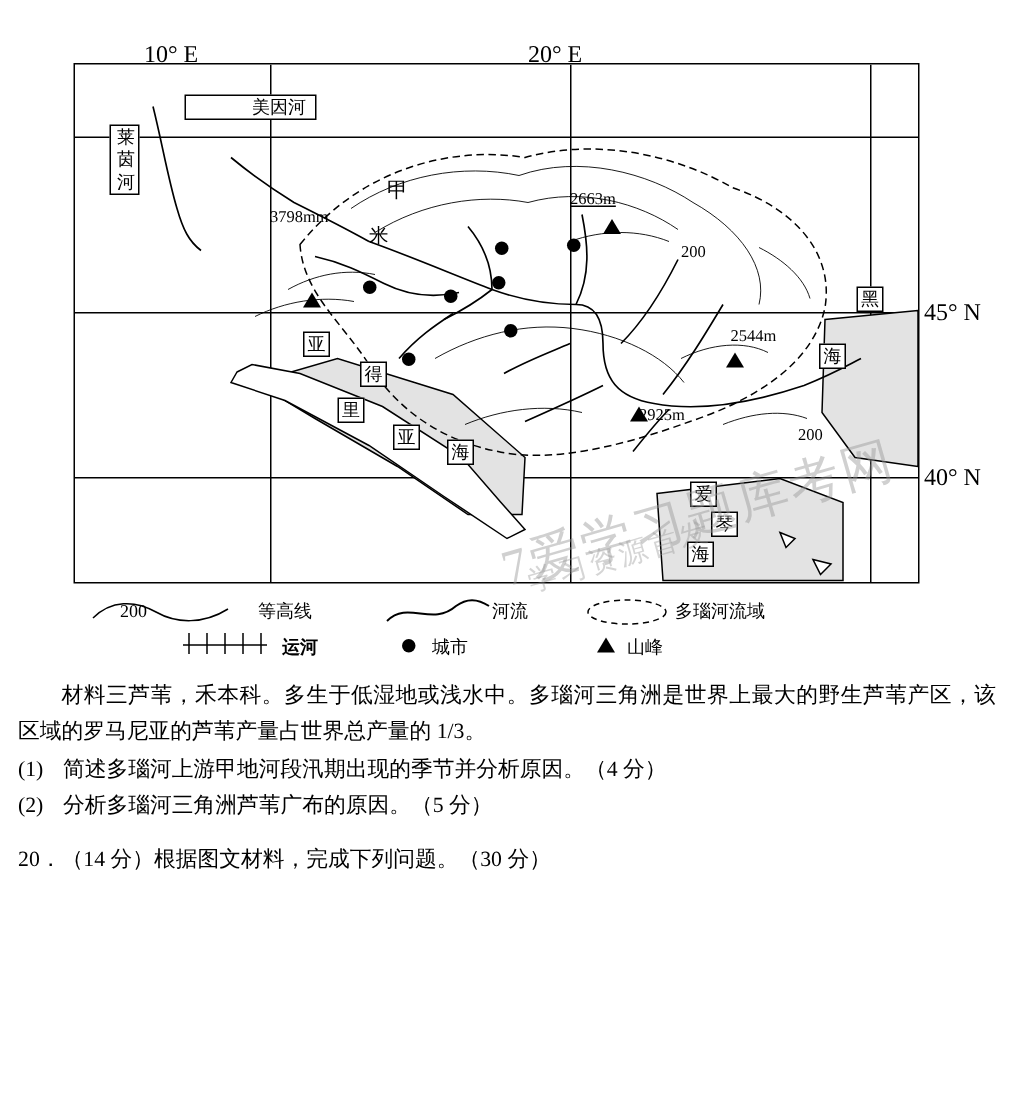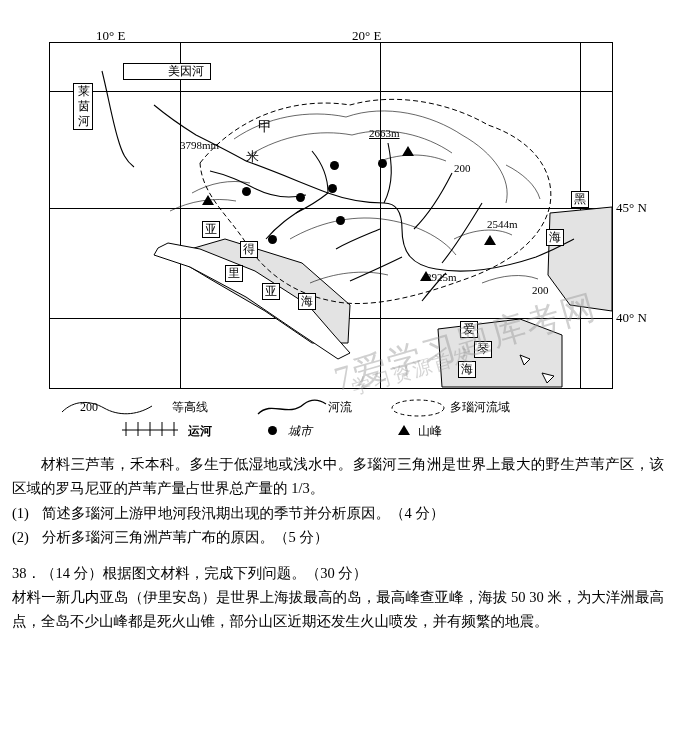--- a/index.html
+++ b/index.html
@@ -34,21 +34,21 @@
   }
   .grid-v, .grid-h {
     position: absolute;
     background: #000;
   }
   .grid-v { width: 1px; top: 0; bottom: 0; }
   .grid-h { height: 1px; left: 0; right: 0; }
 
   .axis-label {
     position: absolute;
-    font-size: 13px;
+    font-size: 16px;
     font-family: "Liberation Serif", serif;
     white-space: nowrap;
   }
 
   
   .shape {
     position: absolute;
   }
   .sea {
     fill: #e3e3e3;
@@ -232,21 +232,21 @@
       <path class="contour" d="M260,240 C284,230 312,226 338,232"></path>
       <path class="contour" d="M330,118 C352,110 376,110 396,118"></path>
       <path class="contour" d="M456,122 C472,130 486,142 490,156"></path>
       <path class="contour" d="M432,240 C452,232 472,230 488,236"></path>
     </svg>
 
     <div class="maplabel" style="left:404px; top:119px;">200</div>
     <div class="maplabel" style="left:482px; top:241px;">200</div>
 
     <div class="peak" style="left:352px; top:103px;"></div>
-    <div class="maplabel" style="left:319px; top:84px;text-decoration:underline;">2663m</div>
+    <div class="maplabel" style="left:330px; top:84px;text-decoration:underline;">2663m</div>
 
     <div class="peak" style="left:434px; top:192px;"></div>
     <div class="maplabel" style="left:437px; top:175px;">2544m</div>
 
     <div class="peak" style="left:370px; top:228px;"></div>
     <div class="maplabel" style="left:376px; top:228px;">2925m</div>
 
     <div class="peak" style="left:152px; top:152px;"></div>
     <div class="maplabel" style="left:130px; top:96px;">3798mm</div>
     <div class="maplabel" style="left:196px; top:105px; font-size:13px;">米</div>
@@ -307,21 +307,21 @@
       <line x1="2" y1="10" x2="58" y2="10" stroke="#000" stroke-width="1"></line>
       <line x1="6" y1="2" x2="6" y2="16" stroke="#000" stroke-width="1"></line>
       <line x1="18" y1="2" x2="18" y2="16" stroke="#000" stroke-width="1"></line>
       <line x1="30" y1="2" x2="30" y2="16" stroke="#000" stroke-width="1"></line>
       <line x1="42" y1="2" x2="42" y2="16" stroke="#000" stroke-width="1"></line>
       <line x1="54" y1="2" x2="54" y2="16" stroke="#000" stroke-width="1"></line>
     </svg>
     <div class="legend-item" style="left:128px; top:27px;font-weight:bold;">运河</div>
 
     <div class="legend-sym" style="left:208px; top:30px; width:9px; height:9px; background:#000; border-radius:50%;"></div>
-    <div class="legend-item" style="left:228px; top:27px;font-style:italic;">城市</div>
+    <div class="legend-item" style="left:228px; top:27px;">城市</div>
 
     <div class="legend-sym" style="left:338px; top:29px; width:0; height:0; border-left:6px solid transparent; border-right:6px solid transparent; border-bottom:10px solid #000;"></div>
     <div class="legend-item" style="left:358px; top:27px;">山峰</div>
   </div>
 </div>
 
 <div class="body-text">
 
 
   <p class="para indent">材料三芦苇，禾本科。多生于低湿地或浅水中。多瑙河三角洲是世界上最大的野生芦苇产区，该区域的罗马尼亚的芦苇产量占世界总产量的 1/3。</p>
@@ -331,17 +331,16 @@
     <span class="q-text">简述多瑙河上游甲地河段汛期出现的季节并分析原因。（4 分）</span>
   </div>
 
   <div class="q-line">
     <span class="q-num">(2)</span>
     <span class="q-text">分析多瑙河三角洲芦苇广布的原因。（5 分）</span>
   </div>
 
   <div class="gap"></div>
 
-  <p class="para section-title">38．（14 分）根据图文材料，完成下列问题。（30 分）</p>
-
-  <p class="para">材料一新几内亚岛（伊里安岛）是世界上海拔最高的岛，最高峰查亚峰，海拔 50 30 米，为大洋洲最高点，全岛不少山峰都是死火山锥，部分山区近期还发生火山喷发，并有频繁的地震。</p>
+  <p class="para section-title">20．（14 分）根据图文材料，完成下列问题。（30 分）</p>
+
 
 </div>
 
 </body></html>

